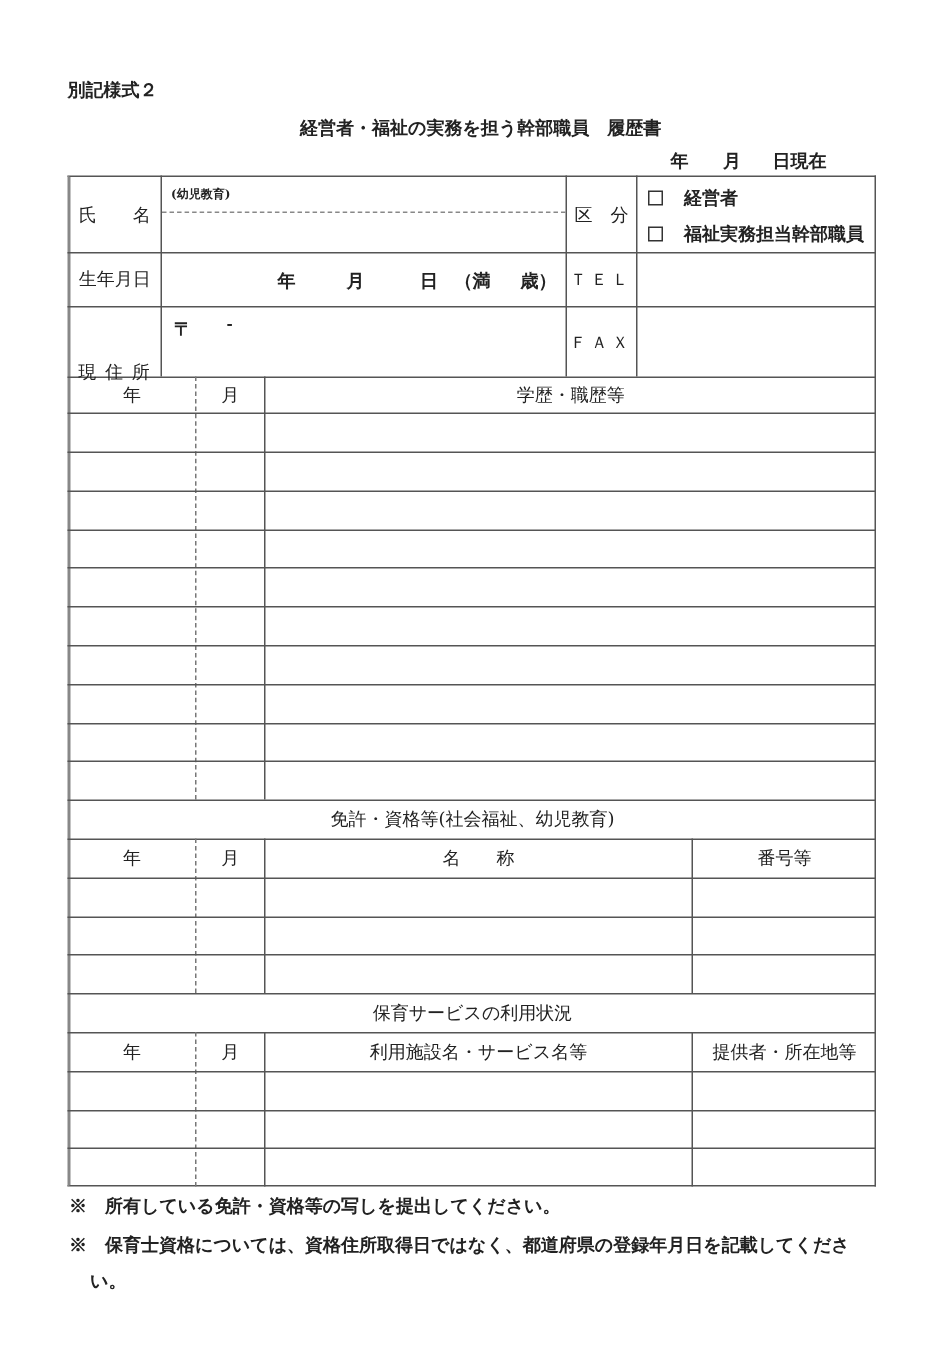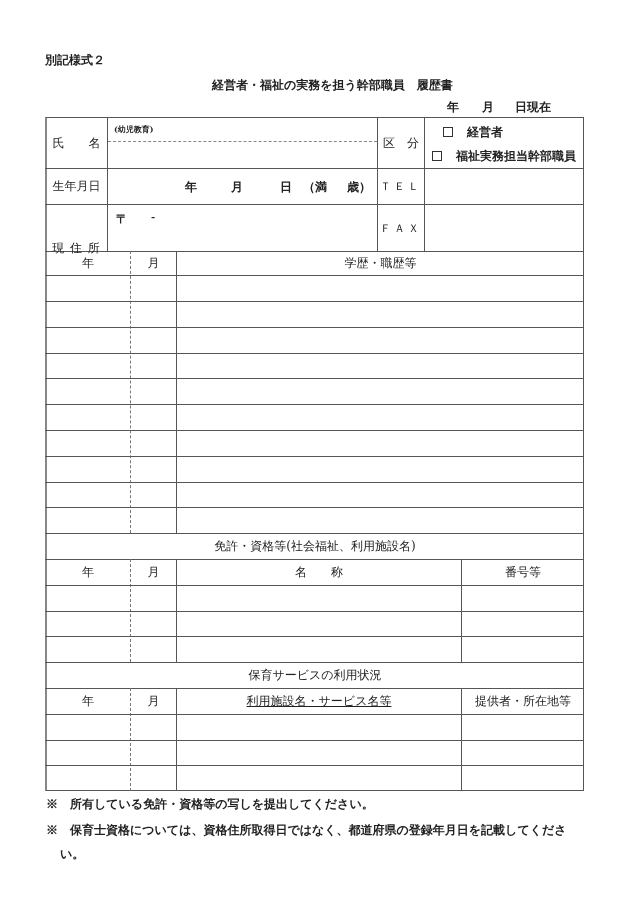--- a/index.html
+++ b/index.html
@@ -15,21 +15,21 @@
   .hd { position: absolute; height: 0; border-top: 1px dashed #888; }
   .cell { position: absolute; display: flex; align-items: center; justify-content: center; white-space: nowrap; }
   .outer { position: absolute; left: 45px; top: 117px; width: 539px; height: 674px; border: 1px solid #555; border-left: 2px solid #888; box-sizing: border-box; }
   .chk { display: inline-block; width: 8px; height: 8px; border: 1px solid #333; margin-right: 14px; vertical-align: -1px; }
   .spaced { letter-spacing: 3px; }
 </style>
 </head>
 <body>
 
 <div class="abs" style="left:45px; top:52px; font-size:12px;">別記様式２</div>
-<div class="abs" style="left:212px; top:77px; font-size:12px;">経営者・福祉の実務を担う幹部職員　履歴書</div>
+<div class="abs" style="left:200px; top:77px; font-size:12px;">経営者・福祉の実務を担う幹部職員　履歴書</div>
 <div>
   <span class="abs" style="left:447px; top:99px; font-size:12px;">年</span>
   <span class="abs" style="left:482px; top:99px; font-size:12px;">月</span>
   <span class="abs" style="left:515px; top:99px; font-size:12px;">日現在</span>
 </div>
 
 <div class="outer"></div>
 
 <div class="vl" style="left:107px; top:117px; height:134px;"></div>
 <div class="vl" style="left:377px; top:117px; height:134px;"></div>
@@ -41,21 +41,21 @@
 
 <div class="cell" style="left:46px; top:118px; width:61px; height:50px; font-size:12px;">
   <span>氏　　名</span>
 </div>
 <div class="abs" style="left:114px; top:124px; font-size:8px;">(幼児教育)</div>
 <div class="abs" style="left:108px; top:118px; width:269px; height:23px;"></div>
 <div class="abs" style="left:108px; top:142px; width:269px; height:26px;"></div>
 <div class="cell" style="left:378px; top:118px; width:46px; height:50px; font-size:12px;">
   <span>区　分</span>
 </div>
-<div class="abs" style="left:432px; top:124px; font-size:12px;margin-left:11px;">
+<div class="abs" style="left:432px; top:124px; font-size:12px;">
   <span class="chk"></span><span>経営者</span>
 </div>
 <div class="abs" style="left:432px; top:148px; font-size:12px;">
   <span class="chk"></span><span>福祉実務担当幹部職員</span>
 </div>
 
 <div class="cell" style="left:46px; top:169px; width:61px; height:35px; font-size:12px;">
   <span>生年月日</span>
 </div>
 <div style="position:absolute; left:108px; top:169px; width:269px; height:35px; font-size:12px;">
@@ -112,21 +112,21 @@
   <div class="hl" style="left:45px; top:456px; width:539px;"></div>
   <div class="abs" style="left:46px; top:457px; width:538px; height:25px;"></div>
   <div class="hl" style="left:45px; top:482px; width:539px;"></div>
   <div class="abs" style="left:46px; top:483px; width:538px; height:24px;"></div>
   <div class="hl" style="left:45px; top:507px; width:539px;"></div>
   <div class="abs" style="left:46px; top:508px; width:538px; height:25px;"></div>
   <div class="hl" style="left:45px; top:533px; width:539px;"></div>
 </div>
 
 <div class="cell" style="left:46px; top:534px; width:538px; height:25px; font-size:12px;">
-  <span>免許・資格等(社会福祉、利用施設名)</span>
+  <span>免許・資格等(社会福祉、幼児教育)</span>
 </div>
 <div class="hl" style="left:45px; top:559px; width:539px;"></div>
 <div class="vd" style="left:130px; top:559px; height:103px;"></div>
 <div class="vl" style="left:176px; top:559px; height:103px;"></div>
 <div class="vl" style="left:461px; top:559px; height:103px;"></div>
 <div class="cell" style="left:46px; top:560px; width:84px; height:25px; font-size:12px;">
     <span>年</span>
   </div>
 <div class="cell" style="left:131px; top:560px; width:45px; height:25px; font-size:12px;">
     <span>月</span>
@@ -153,21 +153,21 @@
 <div class="hl" style="left:45px; top:688px; width:539px;"></div>
 <div class="vd" style="left:130px; top:688px; height:103px;"></div>
 <div class="vl" style="left:176px; top:688px; height:103px;"></div>
 <div class="vl" style="left:461px; top:688px; height:103px;"></div>
 <div class="cell" style="left:46px; top:689px; width:84px; height:25px; font-size:12px;">
     <span>年</span>
   </div>
 <div class="cell" style="left:131px; top:689px; width:45px; height:25px; font-size:12px;">
     <span>月</span>
   </div>
-<div class="cell" style="left:177px; top:689px; width:284px; height:25px; font-size:12px;text-decoration:underline;">
+<div class="cell" style="left:177px; top:689px; width:284px; height:25px; font-size:12px;">
     <span>利用施設名・サービス名等</span>
   </div>
 <div class="cell" style="left:462px; top:689px; width:122px; height:25px; font-size:12px;">
     <span>提供者・所在地等</span>
   </div>
 <div class="hl" style="left:45px; top:714px; width:539px;"></div>
 <div>
   <div class="abs" style="left:46px; top:715px; width:538px; height:25px;"></div>
   <div class="hl" style="left:45px; top:740px; width:539px;"></div>
   <div class="abs" style="left:46px; top:741px; width:538px; height:24px;"></div>

